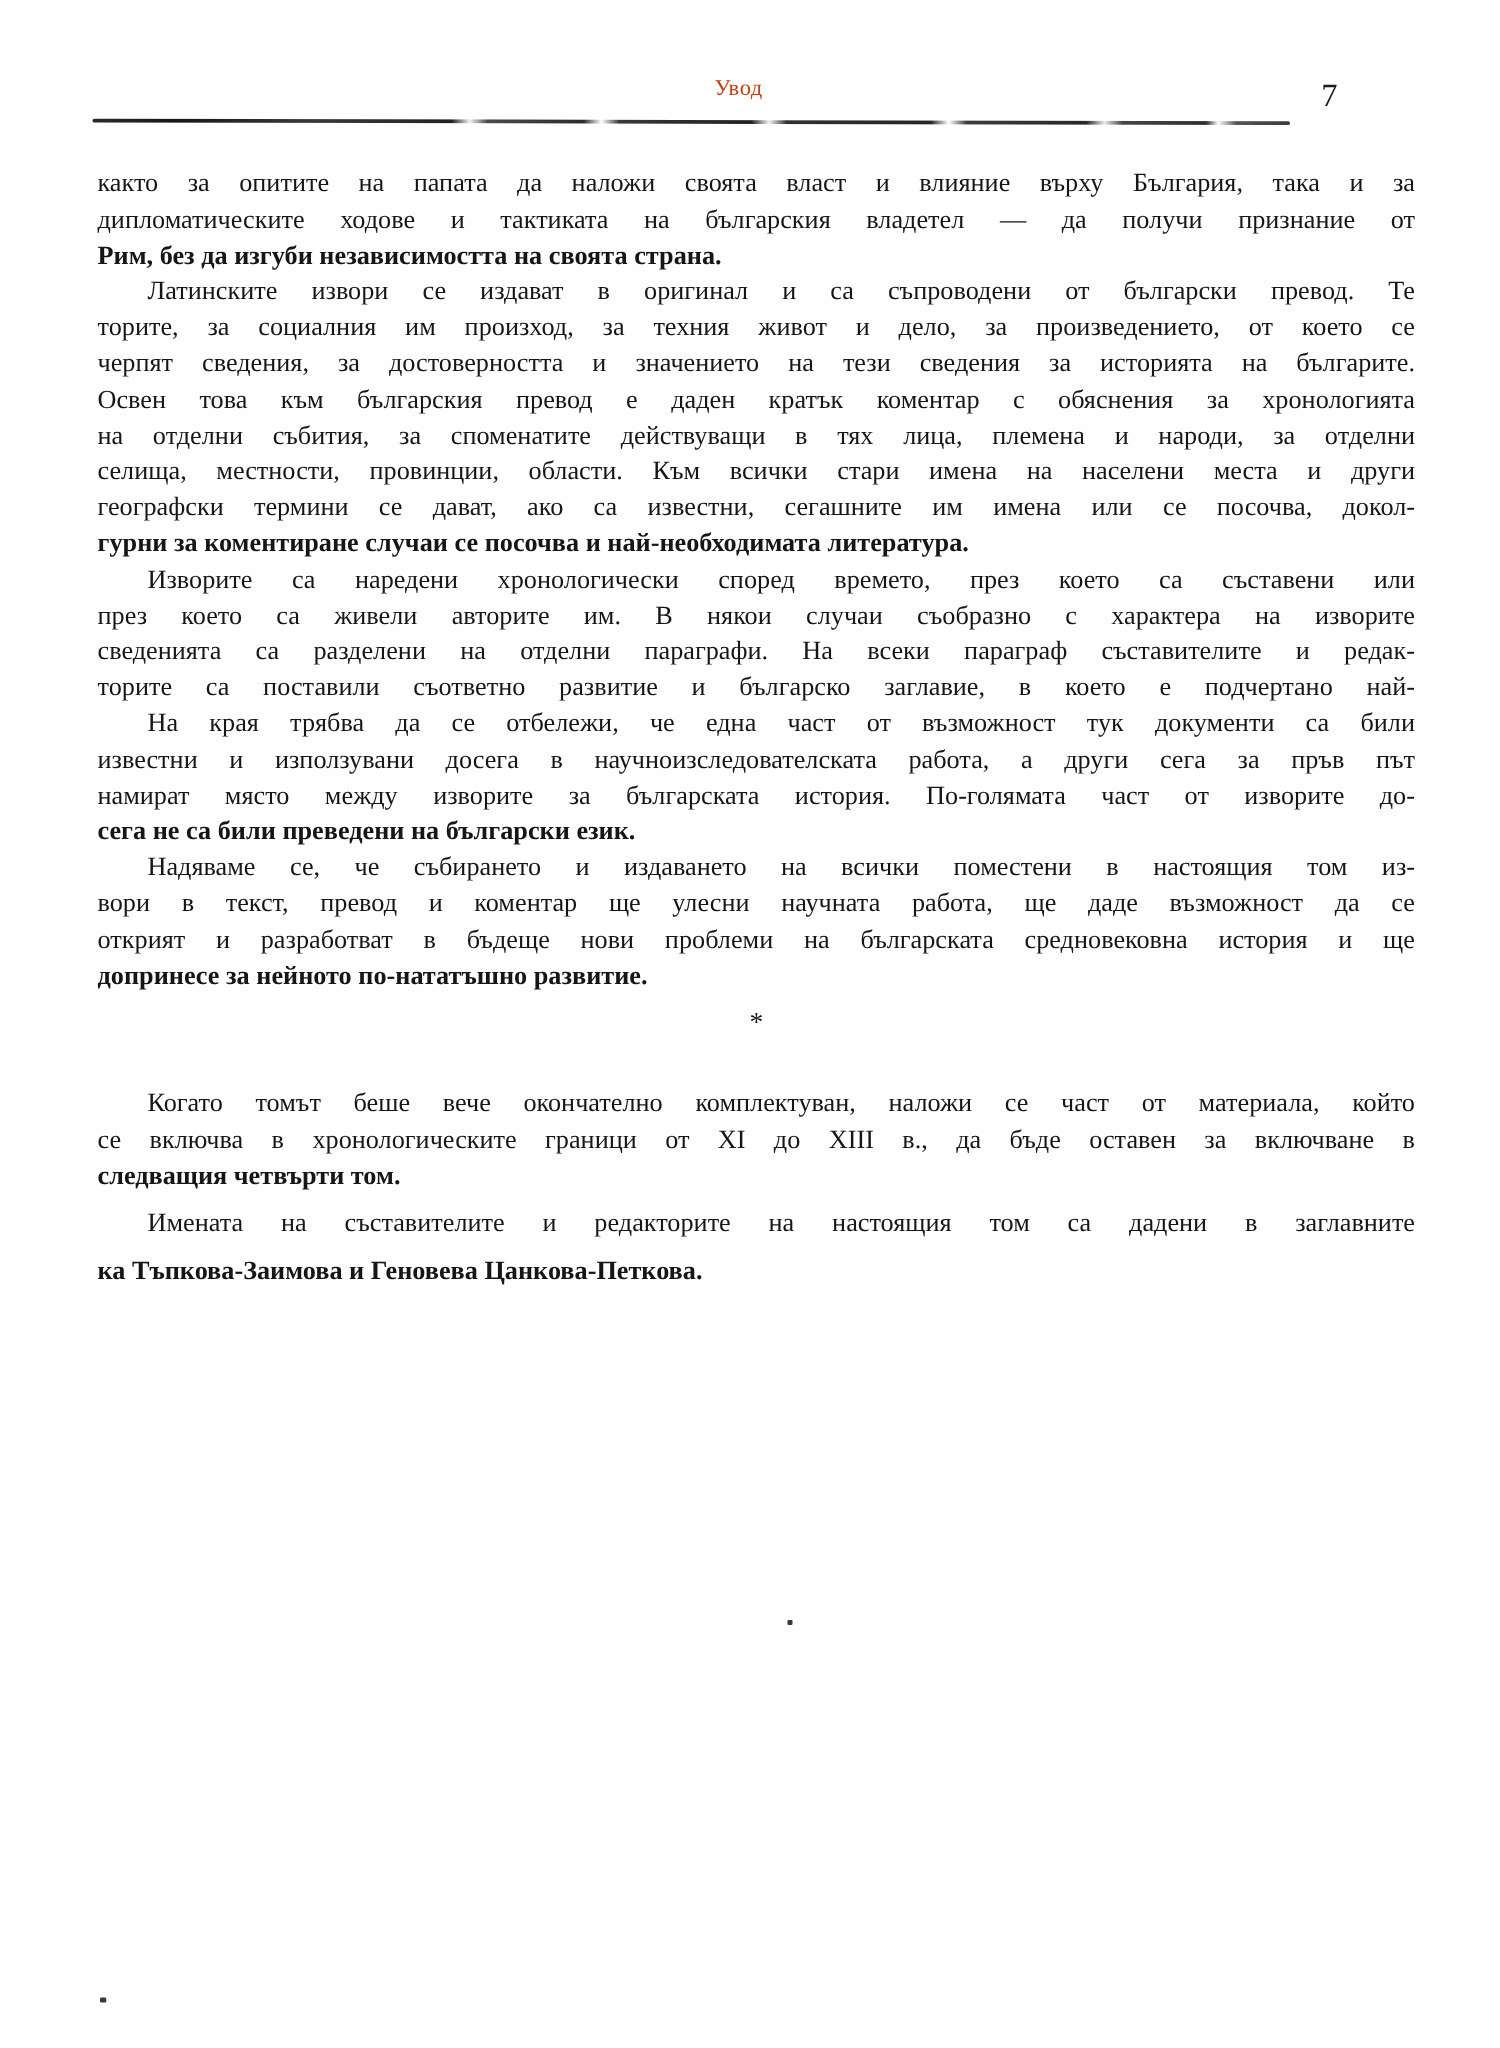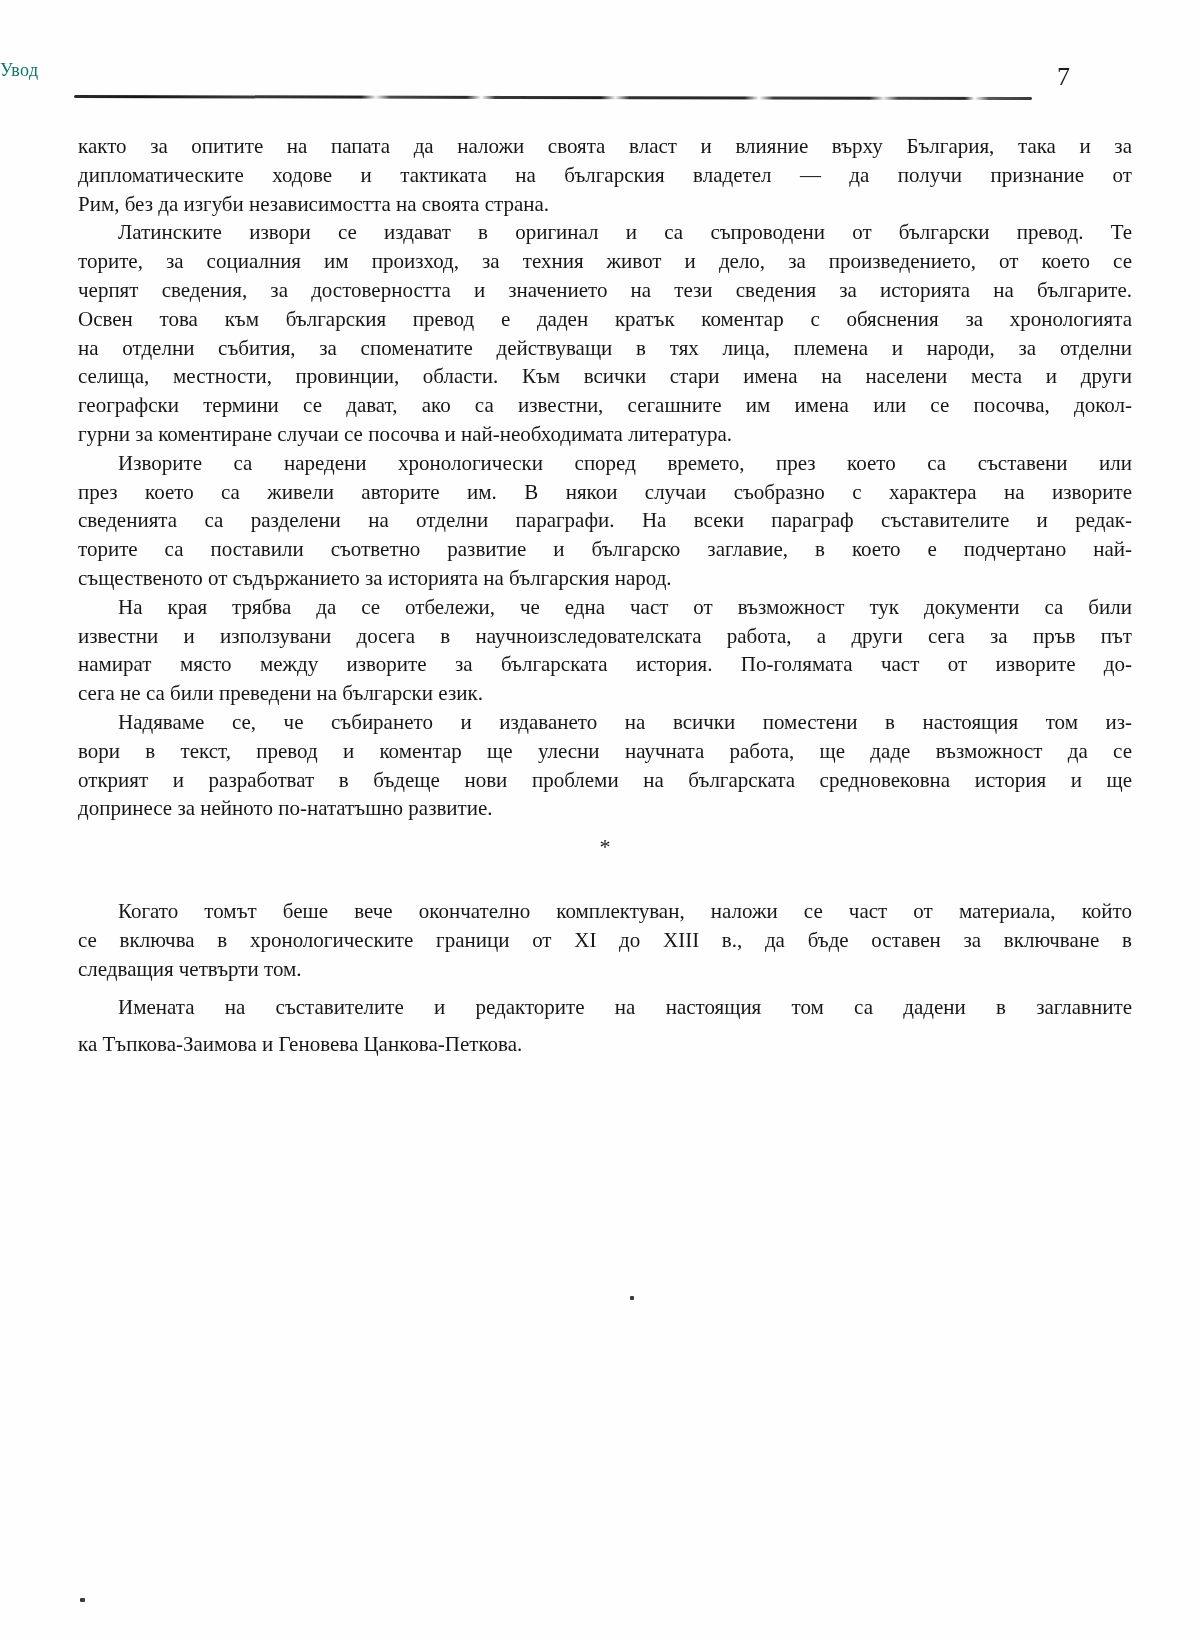--- a/index.html
+++ b/index.html
@@ -9,24 +9,25 @@
     height: 1638px;
     margin: 0 auto;
     background: #fefefe;
     overflow: hidden;
     font-family: "Liberation Serif", "DejaVu Serif", serif;
     color: #161616;
   }
   
   .running-title {
     position: absolute;
-    top: 60px; left: 0; width: 1150px;
+    top: 60px; left: 16px; width: 1150px;
+    text-align: center;
     font-size: 18px;
     letter-spacing: 0.5px;
-    color: #0f766e;
+    color: #c2410c;
   }
   .page-number {
     position: absolute;
     top: 62px; right: 130px;
     font-size: 26px;
     color: #1a1a1a;
   }
   .header-rule {
     position: absolute;
     top: 96px; left: 74px;
@@ -48,21 +49,21 @@
     font-size: 21px;
     line-height: 28.8px;
   }
   .para { margin: 0; padding: 0; }
   .line {
     display: block;
     text-align: justify;
     text-align-last: justify;
     white-space: normal;
   }
-  .line.last { text-align-last: left; }
+  .line.last { text-align-last: left; font-weight: bold; }
   .line.indent { text-indent: 40px; }
   .separator {
     text-align: center;
     font-size: 22px;
     line-height: 20px;
     margin: 14px 0 40px 0;
     color: #1a1a1a;
   }
   .part2 .para + .para { margin-top: 9px; }
   
@@ -100,21 +101,20 @@
           <span class="line">на отделни събития, за споменатите действуващи в тях лица, племена и народи, за отделни</span>
           <span class="line">селища, местности, провинции, области. Към всички стари имена на населени места и други</span>
           <span class="line">географски термини се дават, ако са известни, сегашните им имена или се  посочва, докол-</span>
           <span class="line last">гурни за коментиране случаи се посочва и най-необходимата литература.</span>
         </p>
         <p class="para">
           <span class="line indent">Изворите  са наредени  хронологически  според  времето, през което са съставени или</span>
           <span class="line">през което са  живели  авторите  им. В някои  случаи  съобразно с характера на  изворите</span>
           <span class="line">сведенията са разделени на отделни параграфи. На всеки параграф  съставителите и редак-</span>
           <span class="line">торите са поставили съответно развитие и българско  заглавие, в което е  подчертано  най-</span>
-          <span class="line last">същественото от съдържанието за историята на българския народ.</span>
         </p>
         <p class="para">
           <span class="line indent">На края трябва да се отбележи, че една част от възможност  тук  документи са били</span>
           <span class="line">известни и използувани досега в научноизследователската работа, а други сега за пръв път</span>
           <span class="line">намират място между изворите за българската история.  По-голямата част  от изворите до-</span>
           <span class="line last">сега не са били преведени на български език.</span>
         </p>
         <p class="para">
           <span class="line indent">Надяваме се, че събирането и издаването на  всички  поместени  в настоящия том из-</span>
           <span class="line">вори в текст, превод и коментар  ще  улесни  научната  работа, ще даде  възможност  да се</span>

